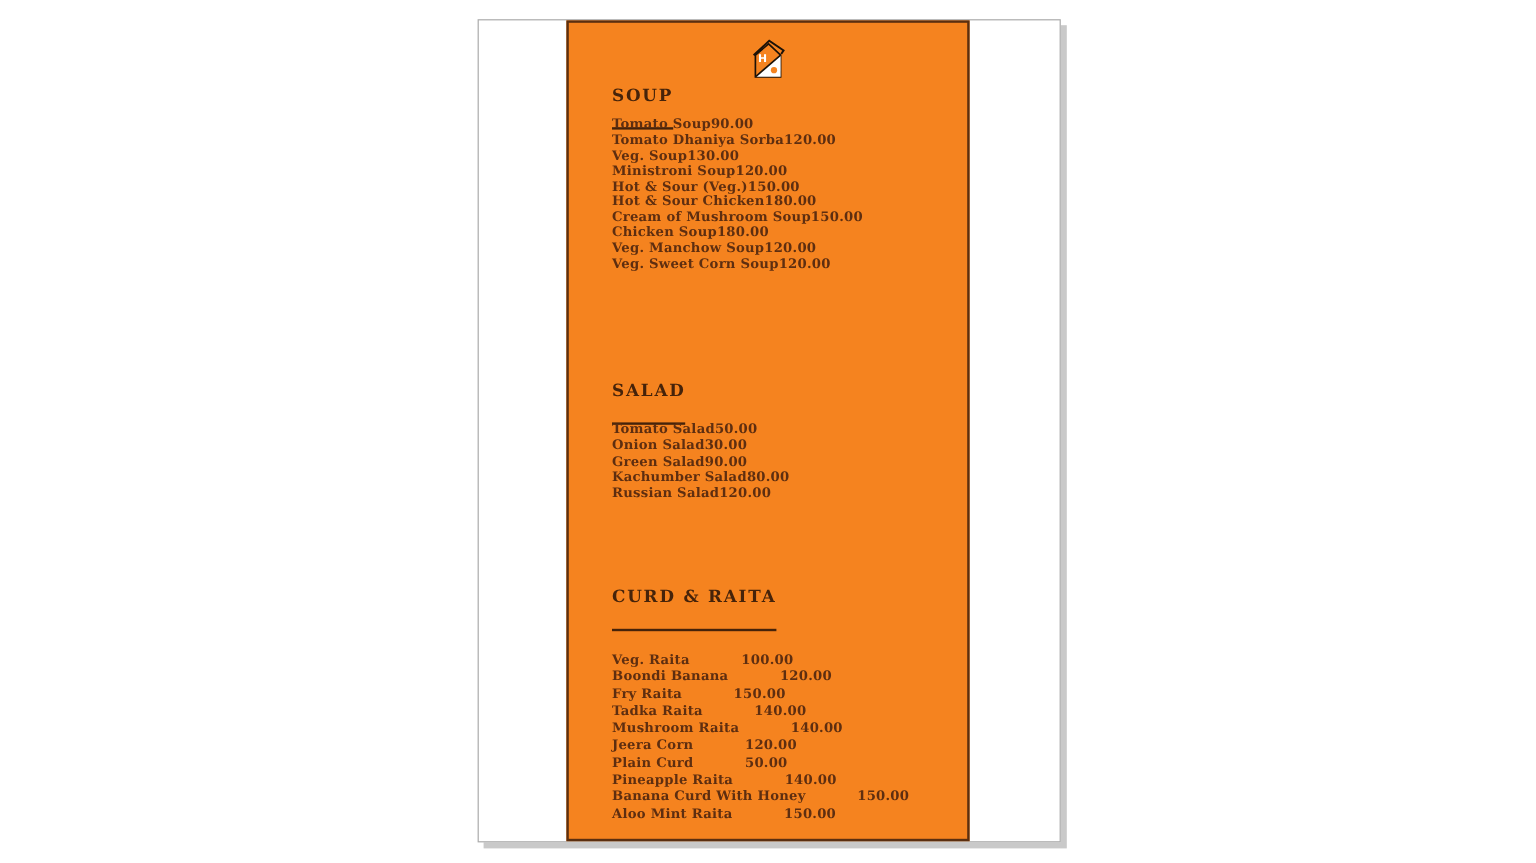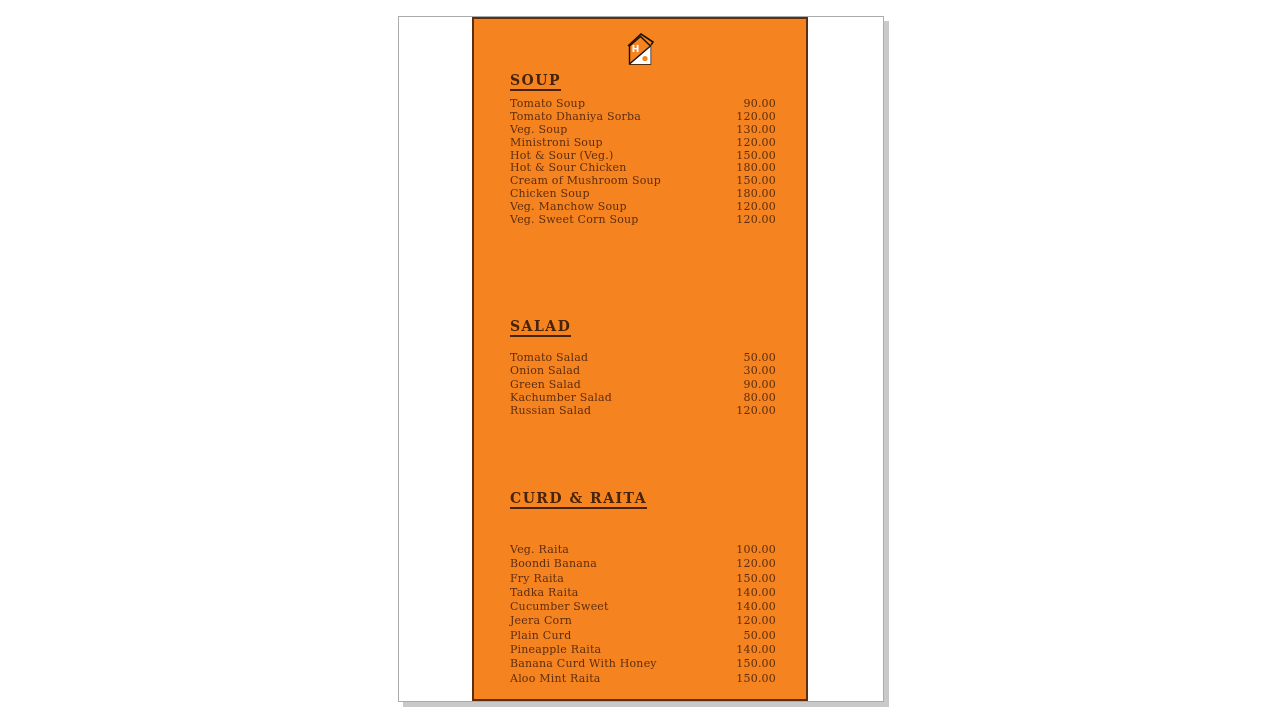--- a/index.html
+++ b/index.html
@@ -48,41 +48,41 @@
   }
   .menu-header {
     position: absolute;
     left: 36px;
     display: inline-block;
     font-size: 14px;
     font-weight: bold;
     letter-spacing: 1.5px;
     color: #46230A;
     border-bottom: 2px solid #46230A;
-    padding-bottom: 1px;
+    padding-bottom: 18px;
     line-height: 15px;
     white-space: nowrap;
   }
   .h-soup  { top: 54px; }
   .h-salad { top: 300px; }
   .h-curd  { top: 472px; }
   .menu-list {
     position: absolute;
     left: 36px;
     width: 266px;
   }
   .l-soup  { top: 78px; }
   .l-salad { top: 332px; }
   .l-curd  { top: 524px; }
   .row {
     display: flex;
-    justify-content: space-between;
+    justify-content: flex-start;
     align-items: baseline;
     font-size: 11px;
-    font-weight: normal;
+    font-weight: bold;
     color: #5E2E10;
     letter-spacing: 0.2px;
     white-space: nowrap;
   }
   .l-soup  .row { height: 12.9px; }
   .l-salad .row { height: 13.3px; }
   .l-curd  .row { height: 14.3px; gap: 43px; }
   .row .item-name  { text-align: left; }
   .row .item-price { text-align: right; }
 </style>
@@ -188,21 +188,21 @@
           </div>
           <div class="row">
             <span class="item-name">Fry Raita</span>
             <span class="item-price">150.00</span>
           </div>
           <div class="row">
             <span class="item-name">Tadka Raita</span>
             <span class="item-price">140.00</span>
           </div>
           <div class="row">
-            <span class="item-name">Cucumber Sweet</span>
+            <span class="item-name">Mushroom Raita</span>
             <span class="item-price">140.00</span>
           </div>
           <div class="row">
             <span class="item-name">Jeera Corn</span>
             <span class="item-price">120.00</span>
           </div>
           <div class="row">
             <span class="item-name">Plain Curd</span>
             <span class="item-price">50.00</span>
           </div>

